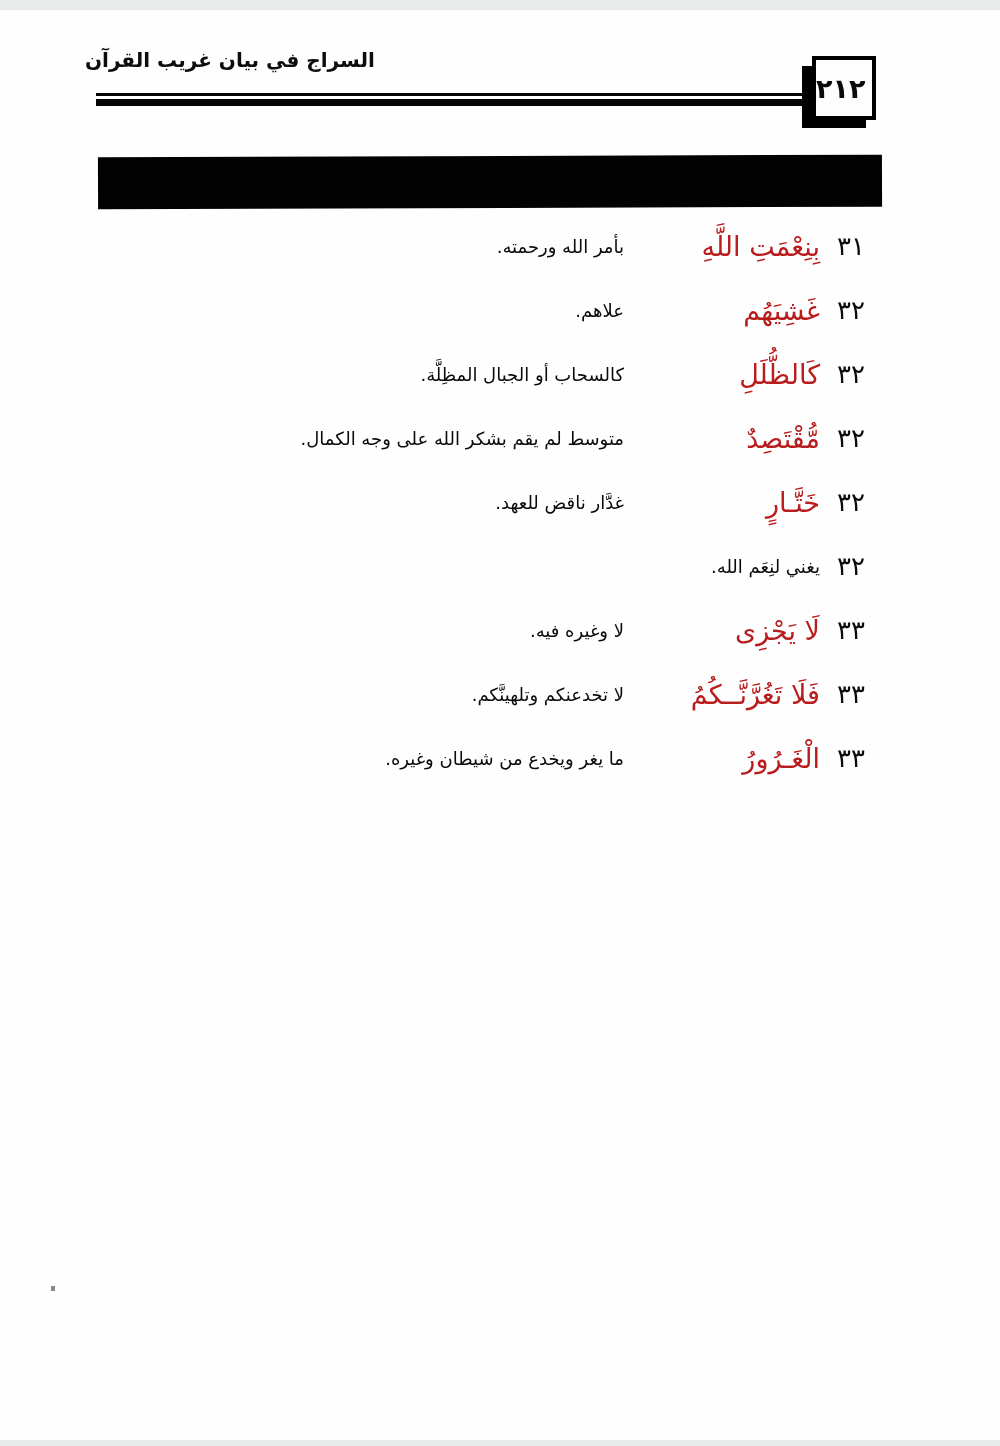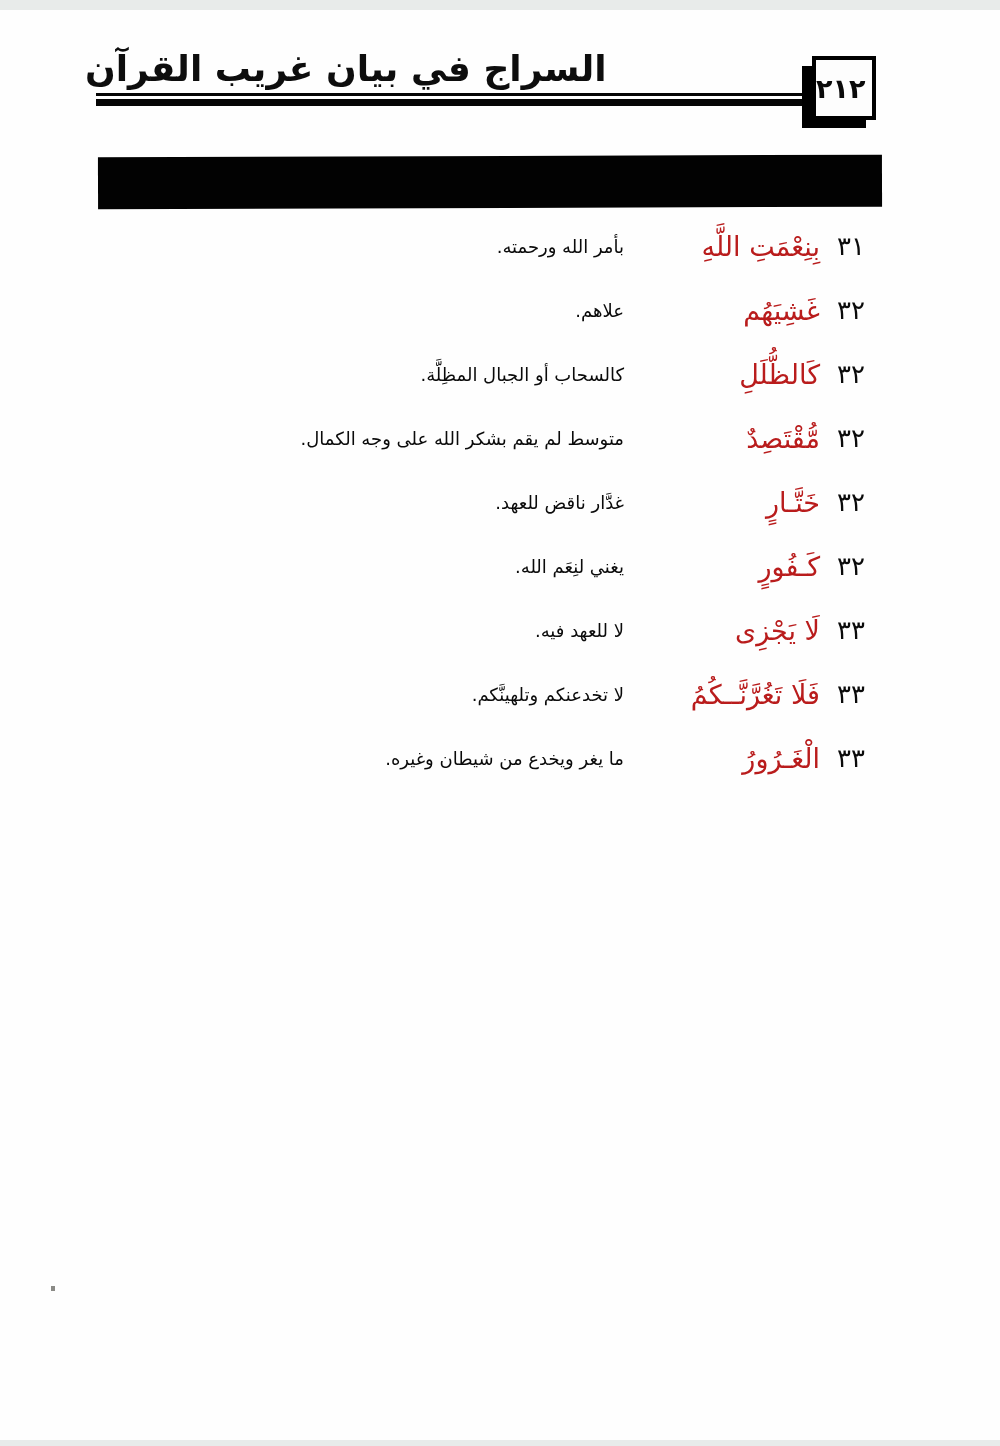--- a/index.html
+++ b/index.html
@@ -27,21 +27,21 @@
     position: absolute;
     bottom: 0; left: 0;
     width: 1000px; height: 6px;
     background: #e8ebea;
   }
   .book-title {
     position: absolute;
     left: 85px;
     top: 48px;
     direction: rtl;
-    font-size: 36px;
+    font-size: 20px;
     font-weight: bold;
     letter-spacing: 0px;
     color: #0d0d0d;
     white-space: nowrap;
   }
   .header-rule {
     position: absolute;
     left: 96px;
     top: 93px;
     width: 714px;
@@ -177,28 +177,27 @@
     </div>
 
     <div class="g-row">
       <span class="g-verse">٣٢</span>
       <span class="g-word">خَتَّـارٍ</span>
       <span class="g-meaning">غدَّار ناقض للعهد.</span>
     </div>
 
     <div class="g-row">
       <span class="g-verse">٣٢</span>
-      <span class="g-word">كَـفُورٍ</span>
       <span class="g-meaning">يغني لنِعَم الله.</span>
     </div>
 
     <div class="g-row">
       <span class="g-verse">٣٣</span>
       <span class="g-word">لَا يَجْزِى</span>
-      <span class="g-meaning">لا للعهد فيه.</span>
+      <span class="g-meaning">لا وغيره فيه.</span>
     </div>
 
     <div class="g-row">
       <span class="g-verse">٣٣</span>
       <span class="g-word">فَلَا تَغُرَّنَّــكُمُ</span>
       <span class="g-meaning">لا تخدعنكم وتلهينَّكم.</span>
     </div>
 
     <div class="g-row">
       <span class="g-verse">٣٣</span>

